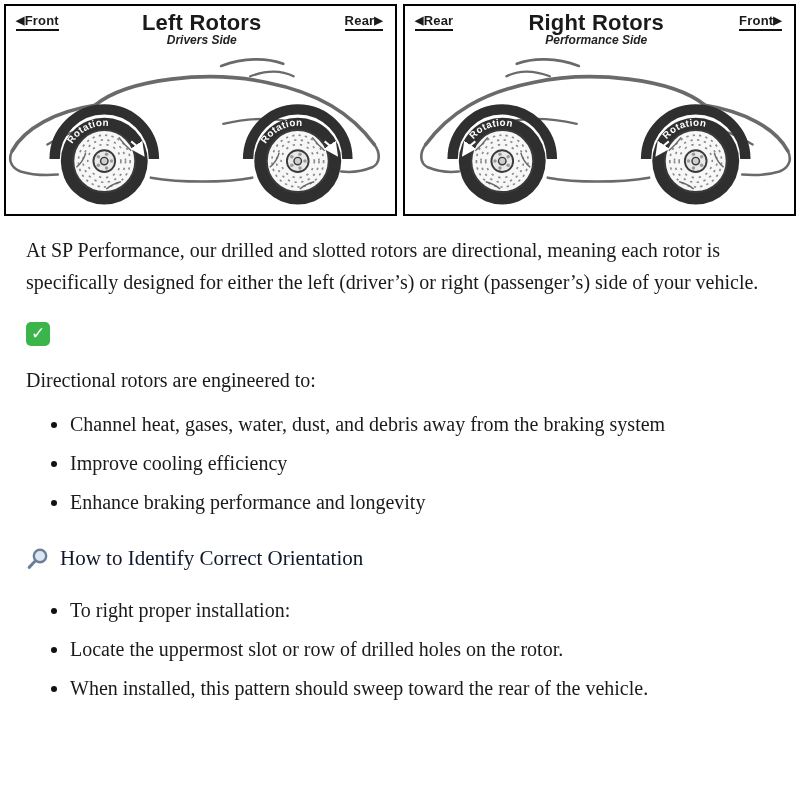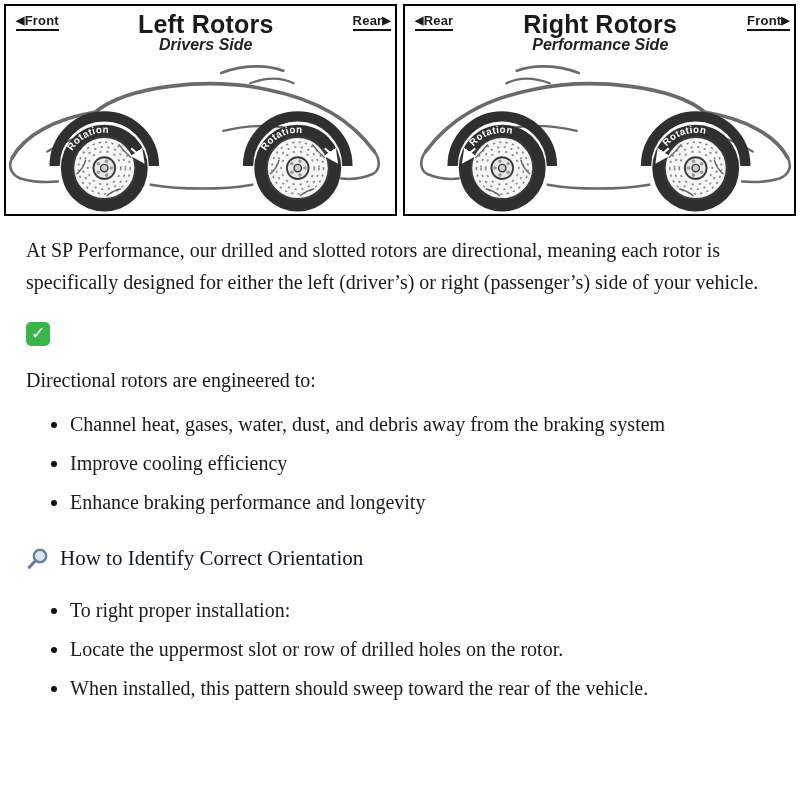--- a/index.html
+++ b/index.html
@@ -2,26 +2,26 @@
 <html><head>
 <meta charset="utf-8">
 <style>
   * { box-sizing: border-box; margin: 0; padding: 0; }
   html, body { width: 800px; background: #ffffff; }
   body { font-family: "Liberation Serif", serif; color: #1a1a1a; }
 
   
   .diagram-wrap { display: flex; gap: 6px; padding: 4px 4px 0 4px; }
   .panel { flex: 1; border: 2px solid #000; background: #fff; height: 212px; overflow: hidden; }
-  .panel-header { display: flex; justify-content: space-between; align-items: flex-start; padding: 5px 4px 0 10px; font-family: "Liberation Sans", sans-serif; }
+  .panel-header { display: flex; justify-content: space-between; align-items: flex-start; padding: 5px 12px 0 10px; font-family: "Liberation Sans", sans-serif; }
   .dir-label { font-weight: 800; font-size: 13px; border-bottom: 2.5px solid #111; padding-bottom: 1px; letter-spacing: .2px; white-space: nowrap; margin-top: 2px; }
   .dir-label .tri { font-size: 11px; position: relative; top: -1px; }
   .panel-titleblock { text-align: center; line-height: 1.05; }
-  .panel-title { font-size: 25px; font-weight: 900; letter-spacing: .2px; }
-  .panel-subtitle { font-size: 16px; font-weight: 700; font-style: italic; color: #222; }
+  .panel-title { font-size: 22px; font-weight: 900; letter-spacing: .2px; }
+  .panel-subtitle { font-size: 12px; font-weight: 700; font-style: italic; color: #222; }
   .car-svg { display: block; width: 100%; height: 158px; margin-top: 2px; }
 
   
   .content { padding: 18px 18px 10px 26px; font-size: 20px; line-height: 1.6; }
   .content p.intro { margin-bottom: 20px; max-width: 742px; }
   h2.section-h { display: flex; align-items: center; gap: 10px; font-size: 21px; margin: 24px 0 18px 0; font-family: "Liberation Serif", serif; }
   h2.section-h.bold { font-weight: 700; }
   h2.section-h.regular { font-weight: 400; color: #0f172a; }
   .lead { margin: 0 0 12px 0; }
   ul.bullets { margin: 12px 0 24px 2px; padding-left: 42px; }

